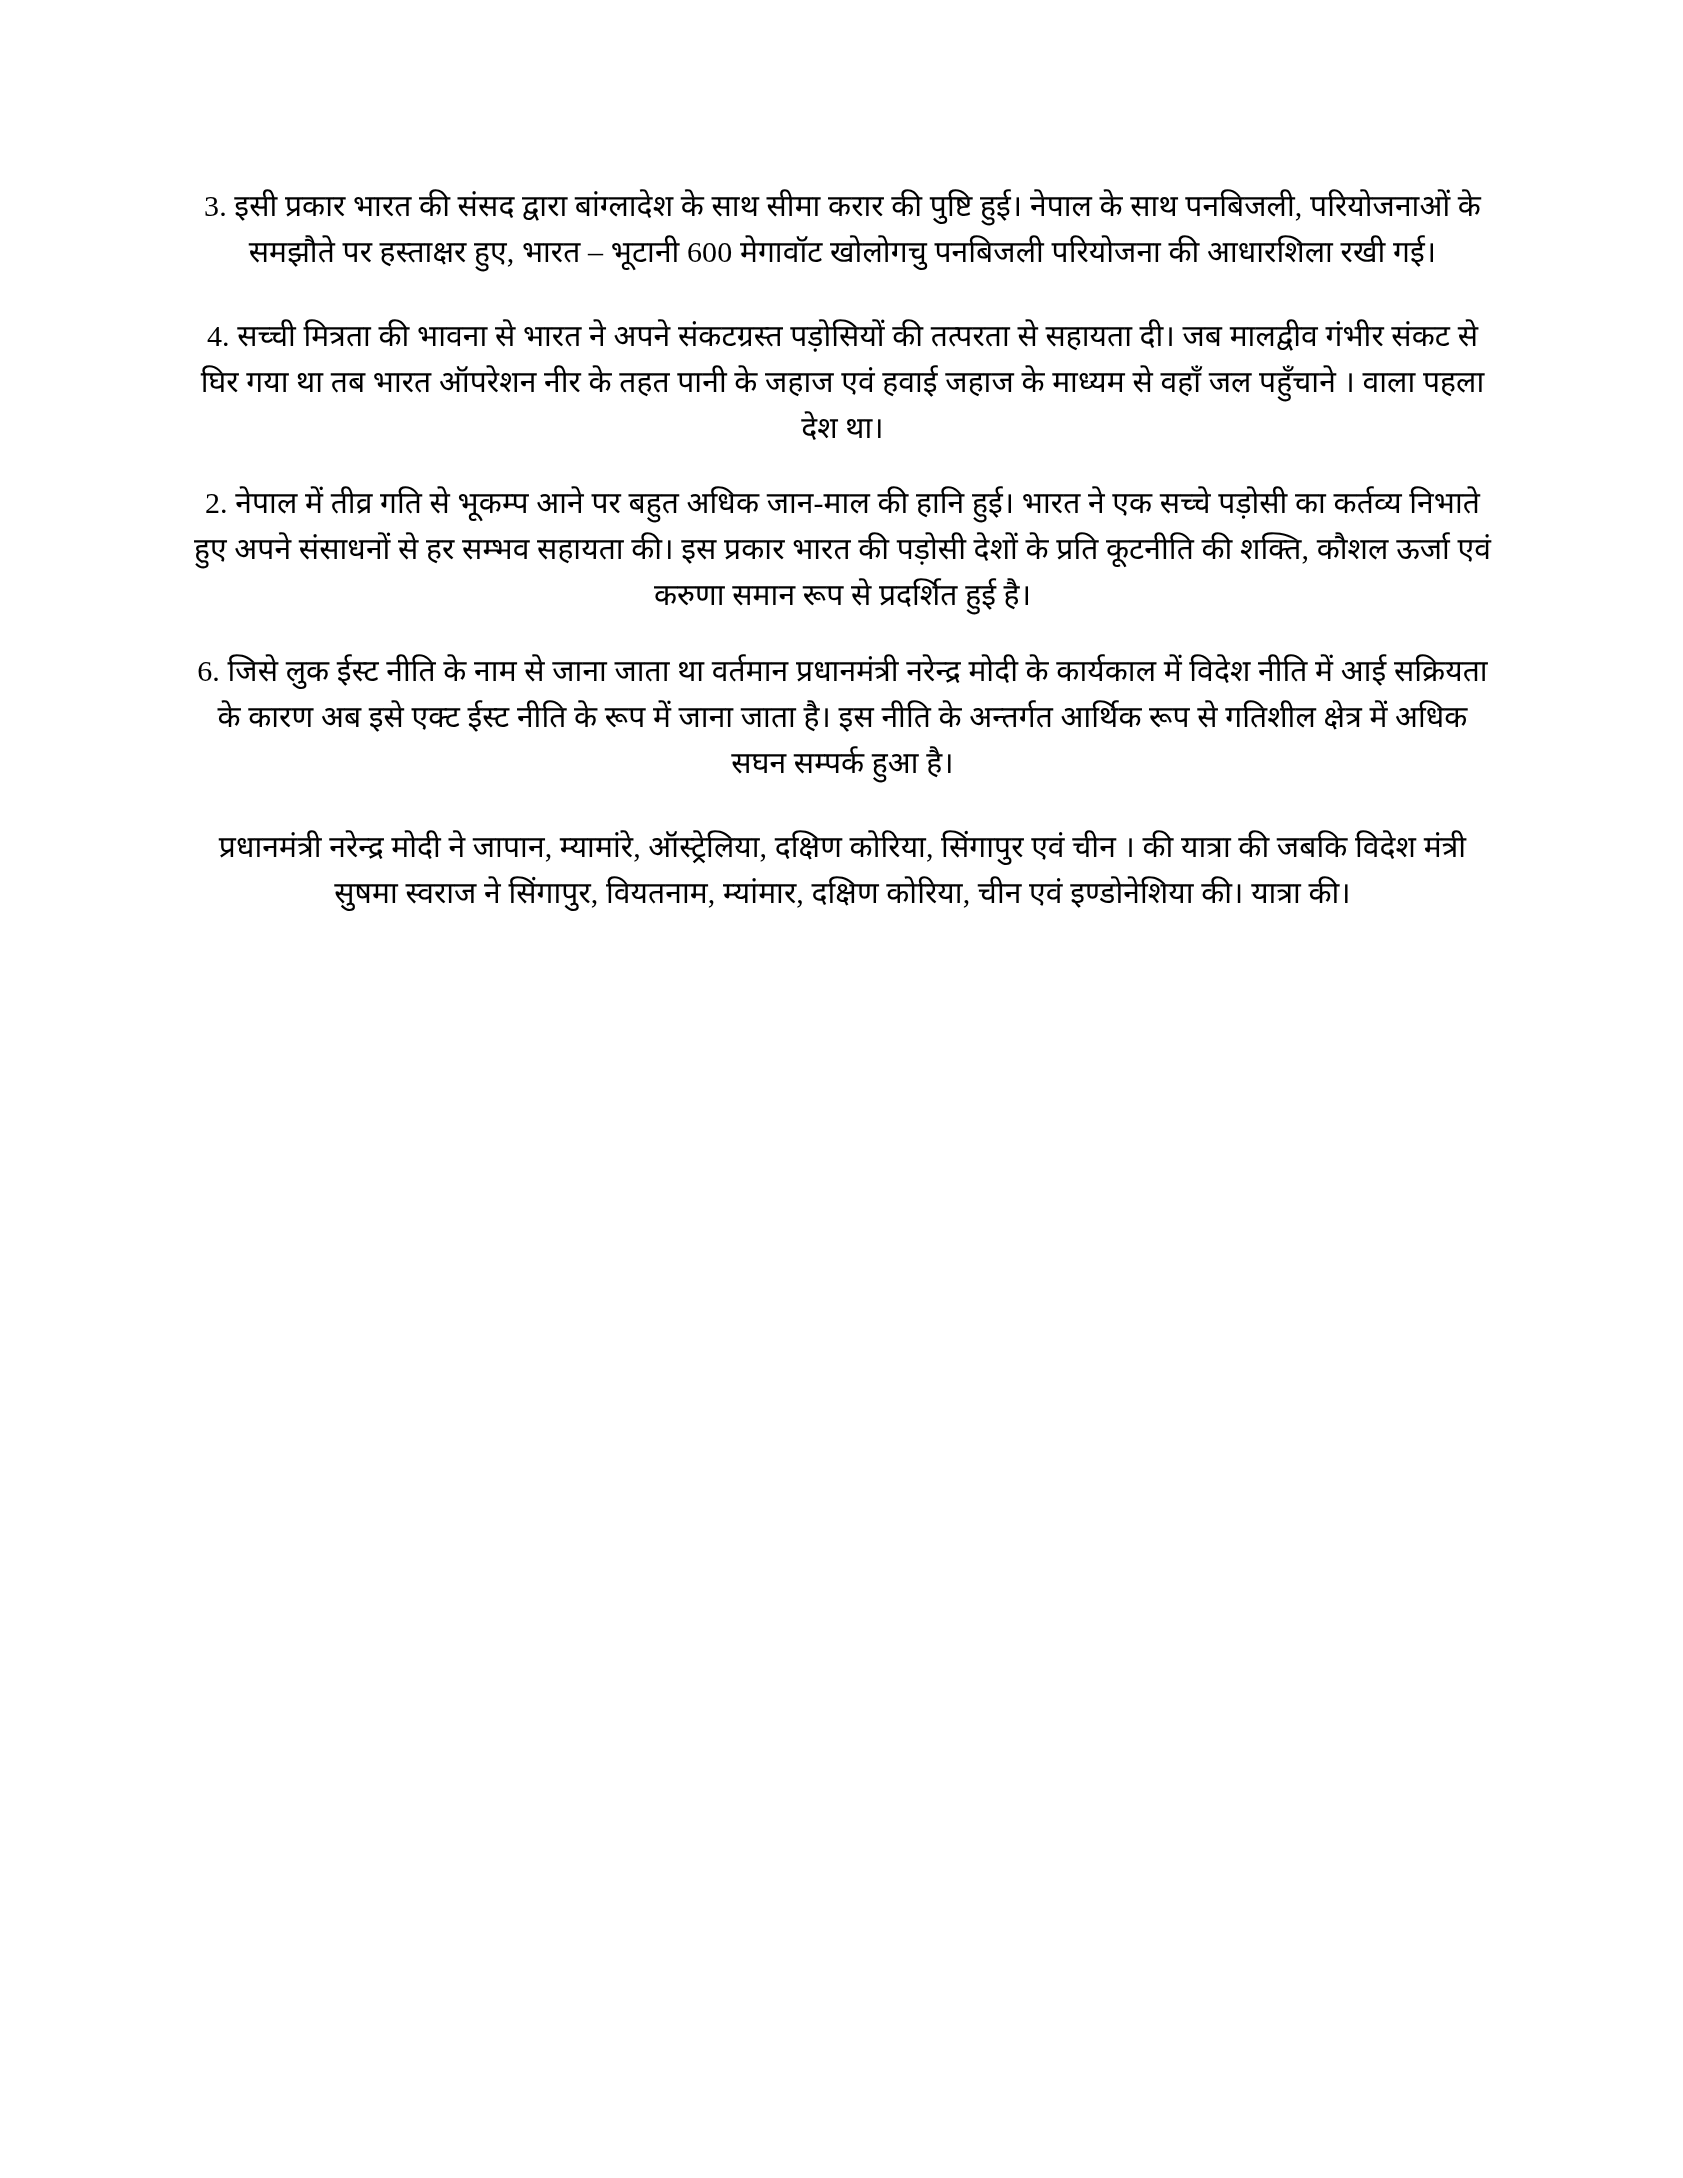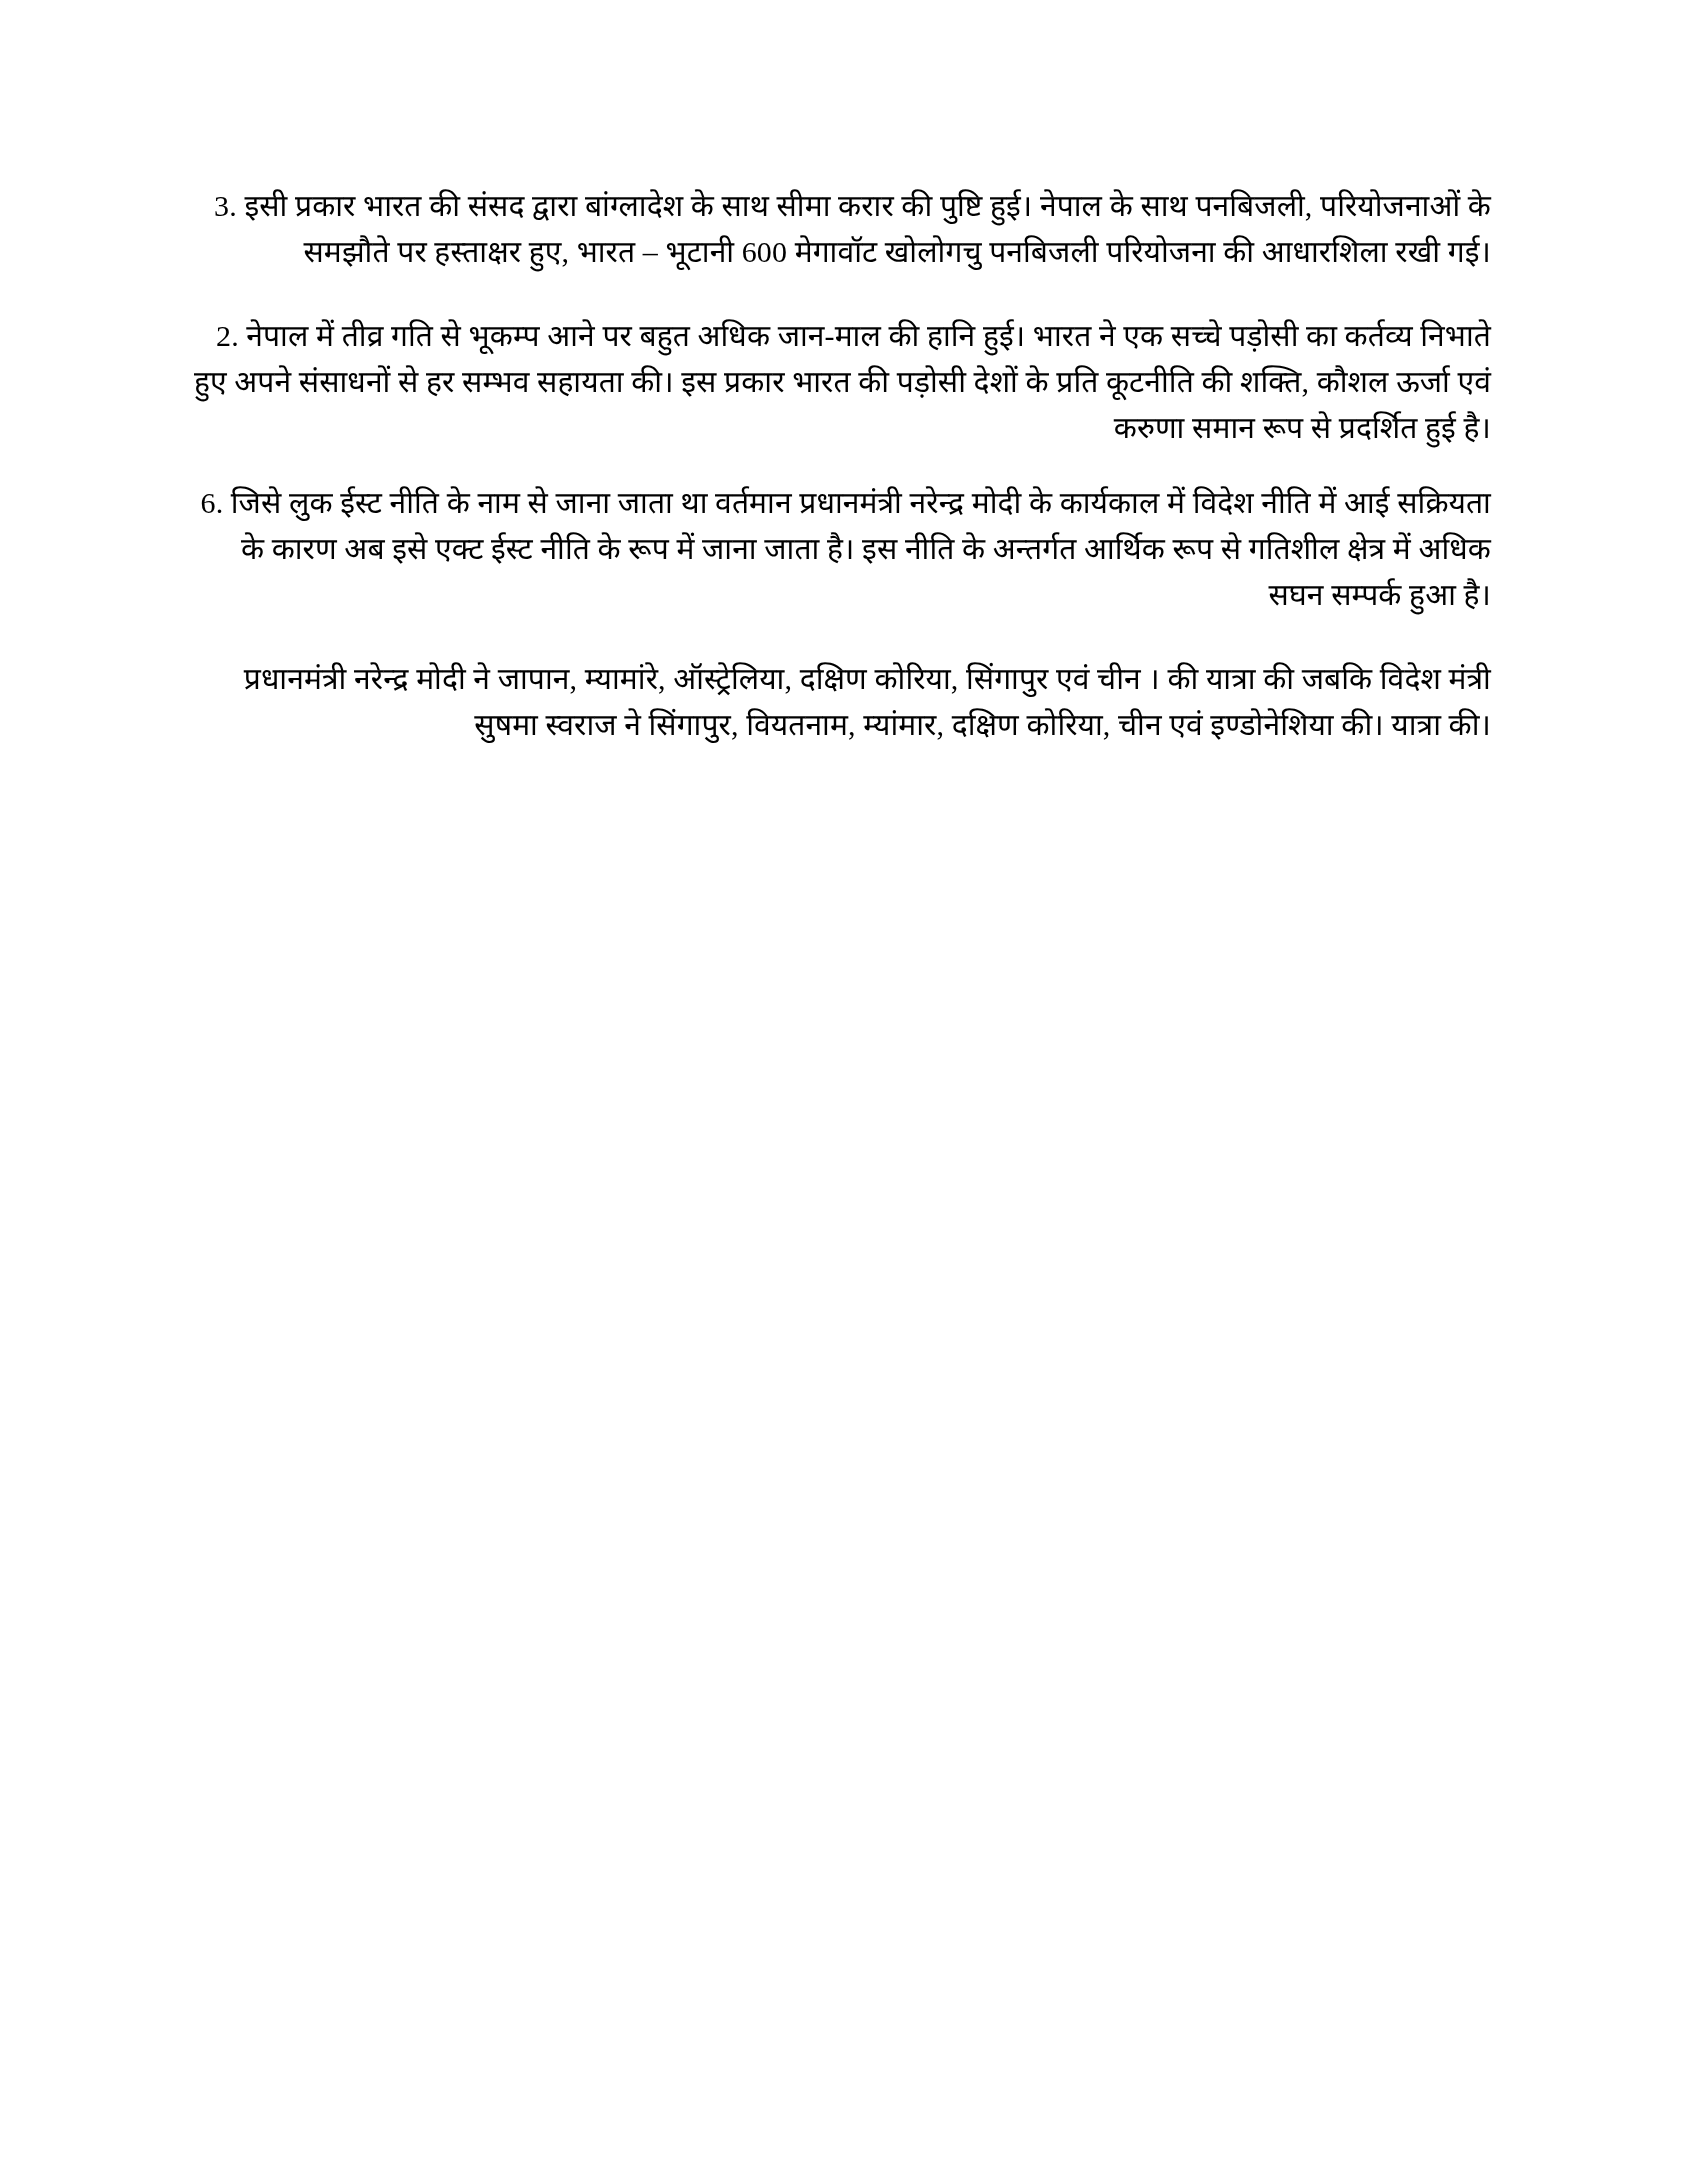--- a/index.html
+++ b/index.html
@@ -19,40 +19,41 @@
     position: absolute;
     left: 194px;
     top: 183px;
     width: 1297px;
   }
   .para {
     font-family: "Liberation Serif", "DejaVu Serif", serif;
     font-size: 30px;
     line-height: 1.53;
     color: #000000;
-    text-align: right;
+    text-align: center;
     margin: 0 0 30px 0;
     letter-spacing: 0.1px;
   }
   .para.gap-large {
     margin-bottom: 38px;
   }
   .para:last-child {
     margin-bottom: 8px;
   }
 </style>
 </head>
 <body>
 
 <div class="page">
   <div class="content">
 
     <p class="para gap-large">3. इसी प्रकार भारत की संसद द्वारा बांग्लादेश के साथ सीमा करार की पुष्टि हुई। नेपाल के साथ पनबिजली, परियोजनाओं के समझौते पर हस्ताक्षर हुए, भारत – भूटानी 600 मेगावॉट खोलोगचु पनबिजली परियोजना की आधारशिला रखी गई।</p>
 
 
+    <p class="para">4. सच्ची मित्रता की भावना से भारत ने अपने संकटग्रस्त पड़ोसियों की तत्परता से सहायता दी। जब मालद्वीव गंभीर संकट से घिर गया था तब भारत ऑपरेशन नीर के तहत पानी के जहाज एवं हवाई जहाज के माध्यम से वहाँ जल पहुँचाने । वाला पहला देश था।</p>
 
     <p class="para">2. नेपाल में तीव्र गति से भूकम्प आने पर बहुत अधिक जान-माल की हानि हुई। भारत ने एक सच्चे पड़ोसी का कर्तव्य निभाते हुए अपने संसाधनों से हर सम्भव सहायता की। इस प्रकार भारत की पड़ोसी देशों के प्रति कूटनीति की शक्ति, कौशल ऊर्जा एवं करुणा समान रूप से प्रदर्शित हुई है।</p>
 
     <p class="para gap-large">6. जिसे लुक ईस्ट नीति के नाम से जाना जाता था वर्तमान प्रधानमंत्री नरेन्द्र मोदी के कार्यकाल में विदेश नीति में आई सक्रियता के कारण अब इसे एक्ट ईस्ट नीति के रूप में जाना जाता है। इस नीति के अन्तर्गत आर्थिक रूप से गतिशील क्षेत्र में अधिक सघन सम्पर्क हुआ है।</p>
 
     <p class="para">प्रधानमंत्री नरेन्द्र मोदी ने जापान, म्यामांरे, ऑस्ट्रेलिया, दक्षिण कोरिया, सिंगापुर एवं चीन । की यात्रा की जबकि विदेश मंत्री सुषमा स्वराज ने सिंगापुर, वियतनाम, म्यांमार, दक्षिण कोरिया, चीन एवं इण्डोनेशिया की। यात्रा की।</p>
 
   </div>
 </div>
 

